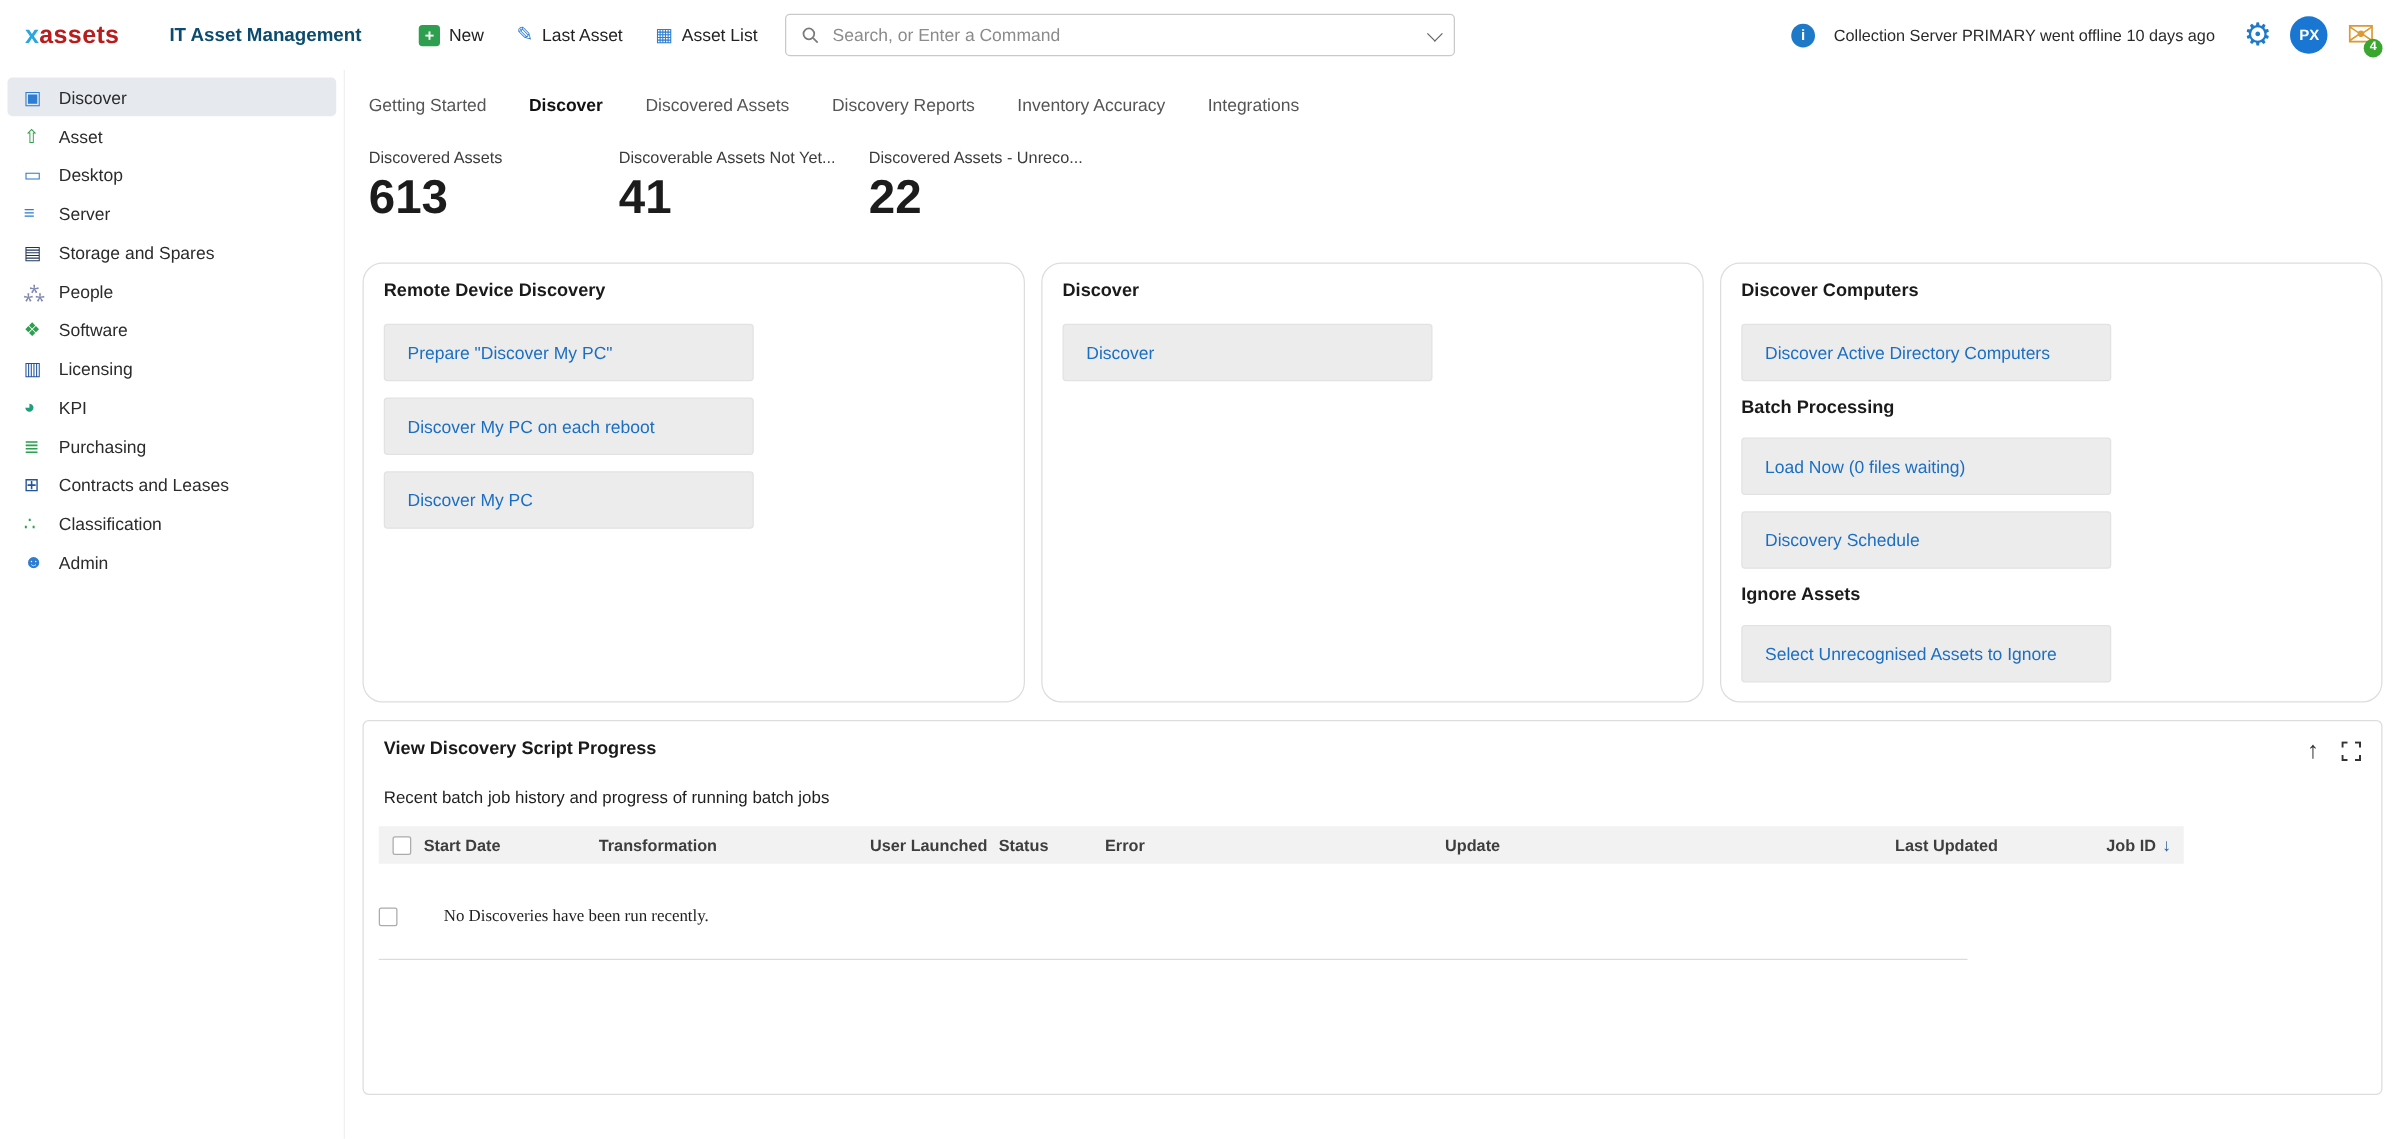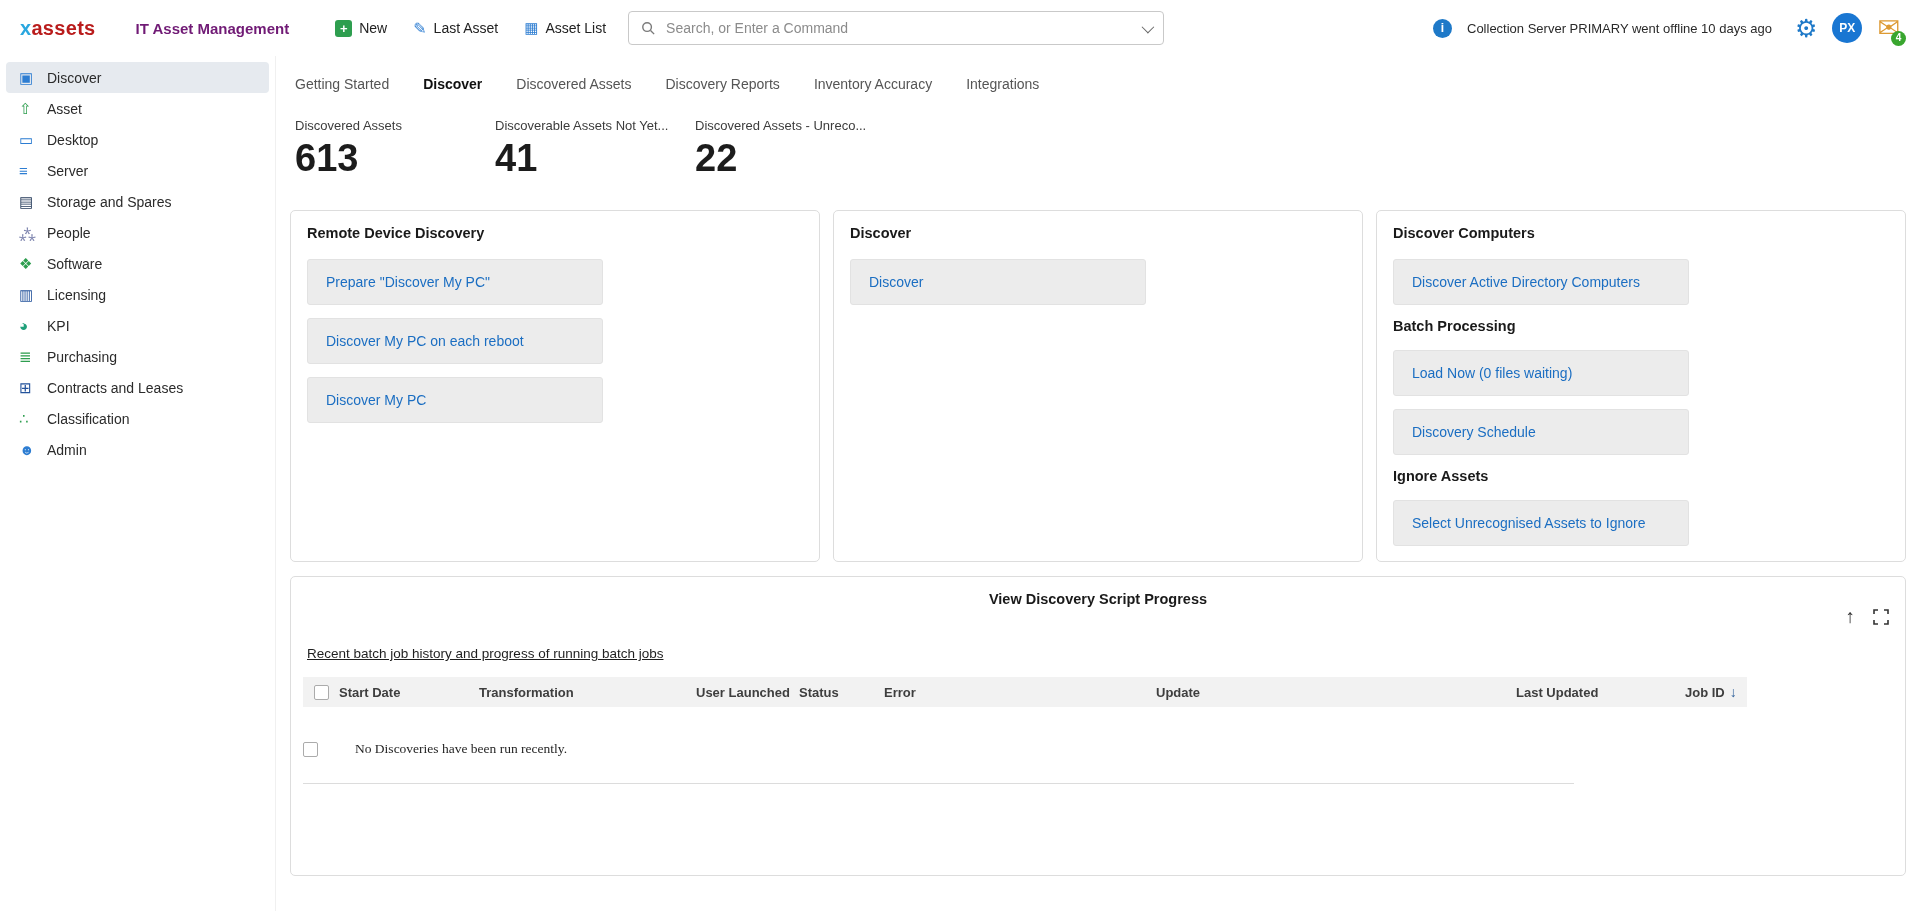--- a/index.html
+++ b/index.html
@@ -9,21 +9,21 @@
     background:#ffffff; color:#222;
     font-family:"Liberation Sans", sans-serif;
     font-size:14px;
   }
 
   
   .topbar { height:56px; display:flex; align-items:center; padding:0 20px; background:#fff; }
   .logo { font-size:20px; font-weight:700; letter-spacing:.3px; cursor:pointer; }
   .logo .lx { color:#2aa7df; }
   .logo .lrest { color:#b91c1c; font-weight:600; }
-  .app-title { margin-left:40px; font-size:15px; font-weight:600; color:#701a75; }
+  .app-title { margin-left:40px; font-size:15px; font-weight:600; color:#0c4a6e; }
   .tb-actions { display:flex; align-items:center; gap:26px; margin-left:46px; }
   .tb-action { display:flex; align-items:center; gap:7px; cursor:pointer; color:#222; font-size:14px; }
   .ic-new { width:17px; height:17px; background:#2e9e4f; border-radius:3px; color:#fff; font-size:13px; font-weight:700;
             display:flex; align-items:center; justify-content:center; line-height:1; }
   .ic-pencil { color:#2d7dd2; font-size:16px; }
   .ic-grid { color:#2d7dd2; font-size:15px; }
 
   .searchbox { margin-left:22px; width:536px; height:34px; border:1px solid #c9c9c9; border-radius:4px;
                display:flex; align-items:center; padding:0 12px; background:#fff; }
   .searchbox input { flex:1; border:none; outline:none; font-size:14px; color:#444; margin-left:8px;
@@ -63,35 +63,35 @@
   .tab.active { color:#111; font-weight:700; }
 
   
   .stats { display:flex; padding:26px 0 0 19px; }
   .stat { width:200px; }
   .stat-label { font-size:13px; color:#3c3c3c; white-space:nowrap; overflow:hidden; }
   .stat-value { font-size:38px; font-weight:700; color:#1c1c1c; margin-top:4px; }
 
   
   .cards { display:flex; gap:13px; margin:30px 14px 0 14px; }
-  .card { flex:1; border:1px solid #ddd; border-radius:5px; background:#fff; height:352px; padding:14px 16px; }
+  .card { flex:1; border:1px solid #ddd; border-radius:16px; background:#fff; height:352px; padding:14px 16px; }
   .card-title { font-size:14.5px; font-weight:700; color:#1a1a1a; margin-bottom:18px; }
   .card-subtitle { font-size:14.5px; font-weight:700; color:#1a1a1a; margin:10px 0 16px; }
   .btn { width:296px; height:46px; background:#ececec; border:1px solid #e2e2e2; border-radius:3px;
          display:flex; align-items:center; padding:0 18px; color:#1b6ec2; font-size:14px;
          margin-bottom:13px; cursor:pointer; }
 
   
   .panel { margin:14px 14px 0 14px; border:1px solid #ddd; border-radius:5px; height:300px; background:#fff; }
-  .panel-head { display:flex; align-items:center; padding:14px 16px 0 16px;flex-direction:column; }
+  .panel-head { display:flex; padding:14px 16px 0 16px; }
   .panel-title { font-size:14.5px; font-weight:700; color:#1a1a1a; }
   .panel-icons { margin-left:auto; display:flex; align-items:center; gap:18px; }
   .up-arrow { font-size:19px; color:#333; cursor:pointer; line-height:1; }
   .expand { cursor:pointer; display:flex; }
-  .panel-sub { padding:20px 16px 0 16px; font-size:13.5px; color:#1f1f1f;text-decoration:underline; }
+  .panel-sub { padding:20px 16px 0 16px; font-size:13.5px; color:#1f1f1f; }
 
   .grid-header { margin:16px 0 0 12px; width:1444px; height:30px; background:#f2f2f2;
                  display:flex; align-items:center; font-size:13px; color:#3e3e3e; font-weight:600; }
   .gh-cell { padding-right:8px; white-space:nowrap; overflow:hidden; cursor:pointer; }
   .col-cb { width:36px; display:flex; justify-content:center; }
   .col-start { width:140px; } .col-trans { width:217px; } .col-user { width:103px; }
   .col-status { width:85px; } .col-error { width:272px; } .col-update { width:360px; }
   .col-last { width:169px; } .col-job { flex:1; display:flex; align-items:center; gap:5px; }
   .sort-arrow { color:#30619b; font-size:14px; font-weight:400; }
 

